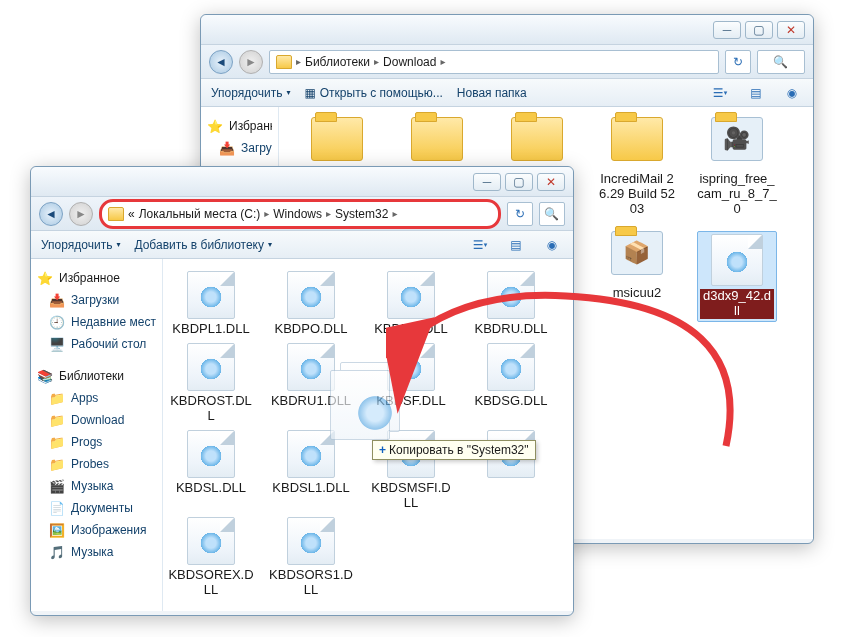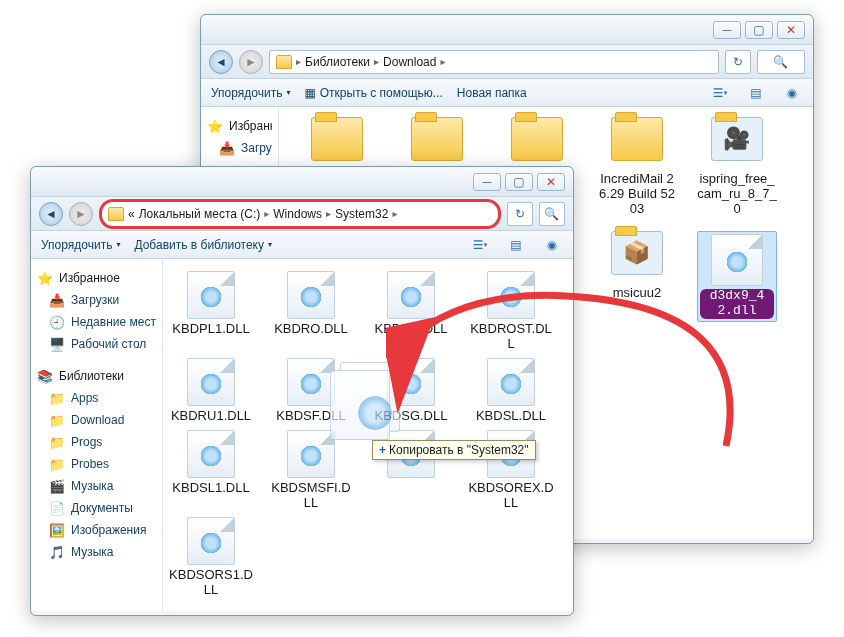--- a/index.html
+++ b/index.html
@@ -32,21 +32,21 @@
     .icons.big{gap:14px 20px;padding:10px 18px;}
     .file{width:88px;display:flex;flex-direction:column;align-items:center;gap:3px;text-align:center;color:#1a1a1a;}
     .file .thumb{width:48px;height:48px;position:relative;}
     .file .label{font-size:13px;max-width:86px;word-break:break-all;line-height:1.15;}
     .icons.big .file{width:80px;}
     .icons.big .file .thumb{width:52px;height:52px;}
     .dll .thumb{background:linear-gradient(180deg,#fff 0,#eef4fa 70%,#e4edf4 100%);border:1px solid #c0d0dd;border-radius:2px;}
     .dll .thumb::before{content:"";position:absolute;top:0;right:0;width:14px;height:14px;background:linear-gradient(135deg,#fff 48%,#c0d0dd 52%);}
     .dll .thumb::after{content:"";position:absolute;left:50%;top:55%;width:24px;height:24px;transform:translate(-50%,-50%);background:radial-gradient(circle,#bfe1fb 30%,#6ab5e8 60%,transparent 62%);border-radius:50%;}
     .sel{background:#cde6fb;border:1px solid #7bb6e8;border-radius:2px;padding:2px;}
-    .sel .label{background:#701a75;color:#fff;padding:0 2px;border-radius:6px;font-family:Liberation Mono, monospace;}
+    .sel .label{background:#7f1d1d;color:#fff;padding:0 2px;border-radius:0;}
     .drag-ghost{position:absolute;width:86px;height:86px;opacity:.65;pointer-events:none;}
     .drag-ghost .doc{position:absolute;width:60px;height:70px;background:linear-gradient(#fff,#eef4fa);border:1px solid #b0c4d6;border-radius:2px;}
     .drag-ghost .doc.d1{left:10px;top:4px;}
     .drag-ghost .doc.d2{left:0;top:12px;}
     .drag-ghost .gear{position:absolute;left:24px;top:34px;width:42px;height:42px;background:radial-gradient(circle,#bfe1fb 28%,#5aa8e2 55%,transparent 58%);border-radius:50%;}
     .tooltip{position:absolute;background:#fffff0;border:1px solid #8f8f60;padding:2px 6px;font-size:11px;color:#1a1a1a;white-space:nowrap;box-shadow:2px 2px 4px rgba(0,0,0,.2);}
     .tooltip .plus{color:#1060c0;font-weight:bold;margin-right:3px;}
     .arrow{position:absolute;pointer-events:none;}
     .folder-app{width:52px;height:44px;background:linear-gradient(#ffe9a8,#f7c948);border:1px solid #d9a82e;border-radius:3px;position:relative;}
     .folder-app::before{content:"";position:absolute;top:-6px;left:3px;width:20px;height:8px;background:#f7c948;border:1px solid #d9a82e;border-radius:2px 2px 0 0;}
@@ -269,20 +269,24 @@
           </div>
         </div>
       </div>
     <div class="icons" id="iconsB">
         <div class="file dll">
           <div class="thumb"></div>
           <div class="label">KBDPL1.DLL</div>
         </div>
         <div class="file dll">
           <div class="thumb"></div>
+          <div class="label">KBDPO.DLL</div>
+        </div>
+        <div class="file dll">
+          <div class="thumb"></div>
           <div class="label">KBDRO.DLL</div>
         </div>
         <div class="file dll">
           <div class="thumb"></div>
           <div class="label">KBDRU.DLL</div>
         </div>
         <div class="file dll">
           <div class="thumb"></div>
           <div class="label">KBDROST.DLL</div>
         </div>

